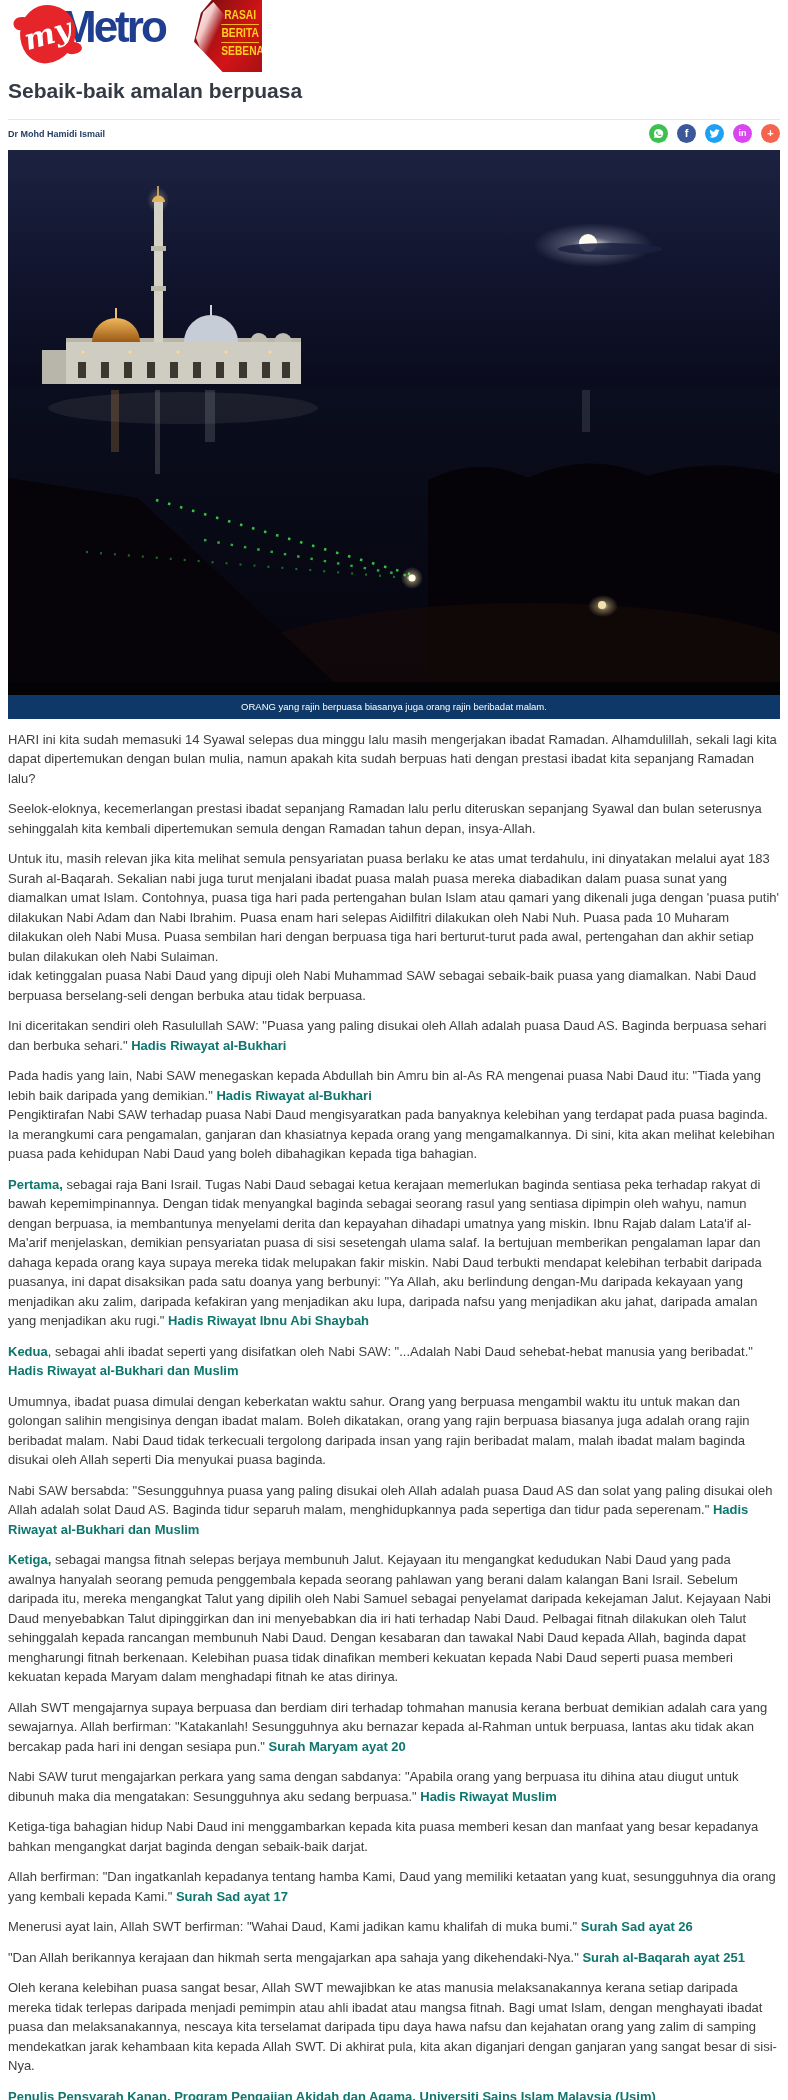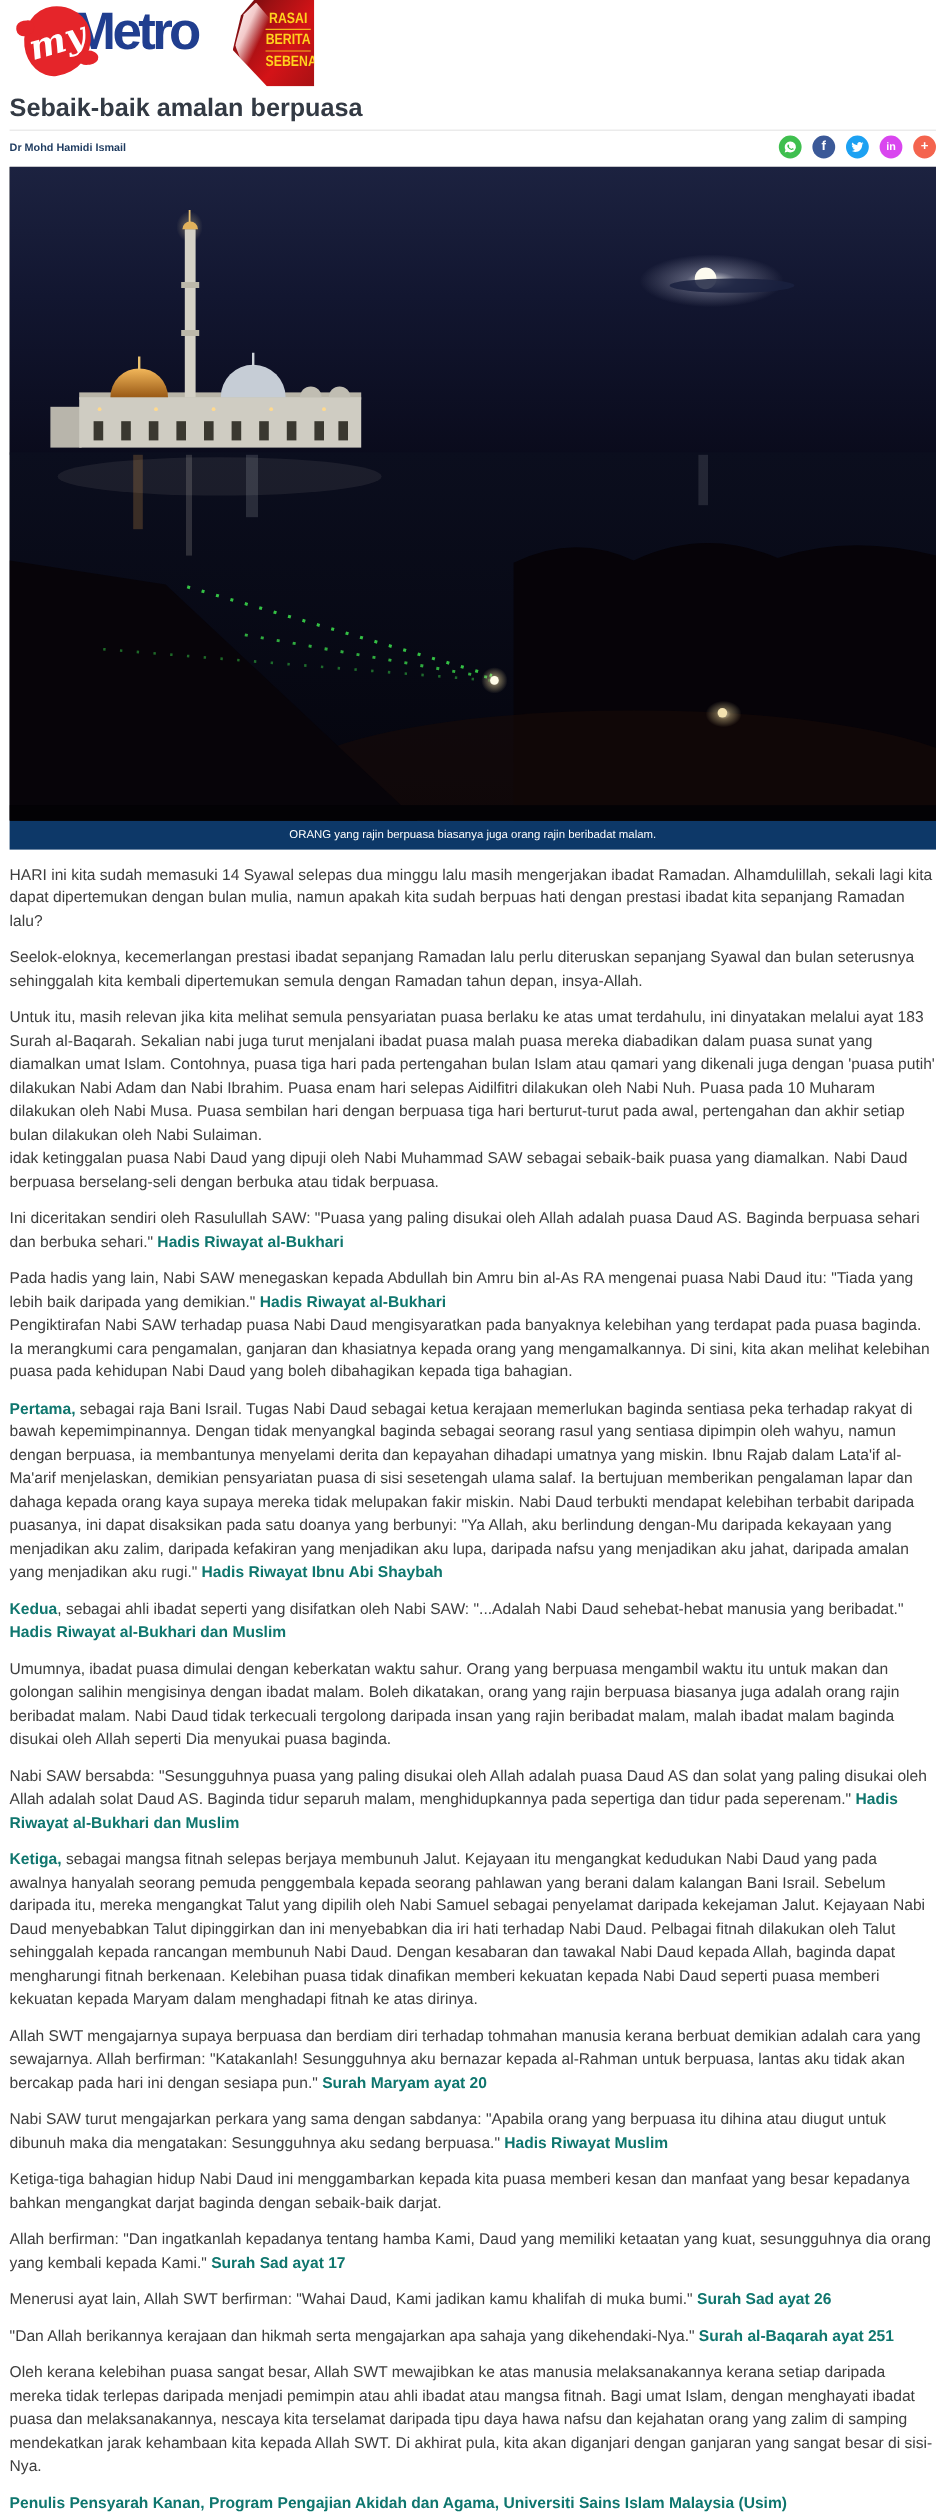--- a/index.html
+++ b/index.html
@@ -32,21 +32,21 @@
   .curl::before{content:"";position:absolute;left:2px;top:2px;width:30px;height:62px;
         background:linear-gradient(115deg,#fff 0%,#f3caca 34%,rgba(255,255,255,0) 60%);
         clip-path:polygon(58% 0,100% 24%,34% 100%,0 58%,24% 16%);}
   .badge-lines{position:absolute;right:3px;top:7px;width:46px;text-align:center;
         color:var(--badge-yellow);font-weight:700;font-size:12.5px;line-height:16px;
         transform:scaleX(.82);transform-origin:right top;}
   .badge-lines span{display:block;border-bottom:1px solid rgba(255,210,30,.85);padding-bottom:1px;}
   .badge-lines span:last-child{border-bottom:none;}
 
   
-  .article-title{font-size:21px;font-weight:700;color:#333a44;margin:4px 0 4px;line-height:1.25;}
+  .article-title{font-size:21px;font-weight:700;color:#333a44;margin:4px 0 15px;line-height:1.25;}
   .rule{border:none;border-top:1px solid #e6e6e6;margin:0;}
   .byline-row{display:flex;justify-content:space-between;align-items:center;padding:4px 0 5px;}
   .author{font-size:9px;font-weight:700;color:#1d3a5f;}
   .share{display:flex;gap:9px;align-items:center;}
   .share-btn{width:19px;height:19px;border-radius:50%;display:flex;align-items:center;justify-content:center;
              color:#fff;font-size:11px;font-weight:700;cursor:pointer;line-height:1;}
   .share-btn svg{width:11px;height:11px;display:block;}
 
   
   figure{margin:2px 0 0;}

